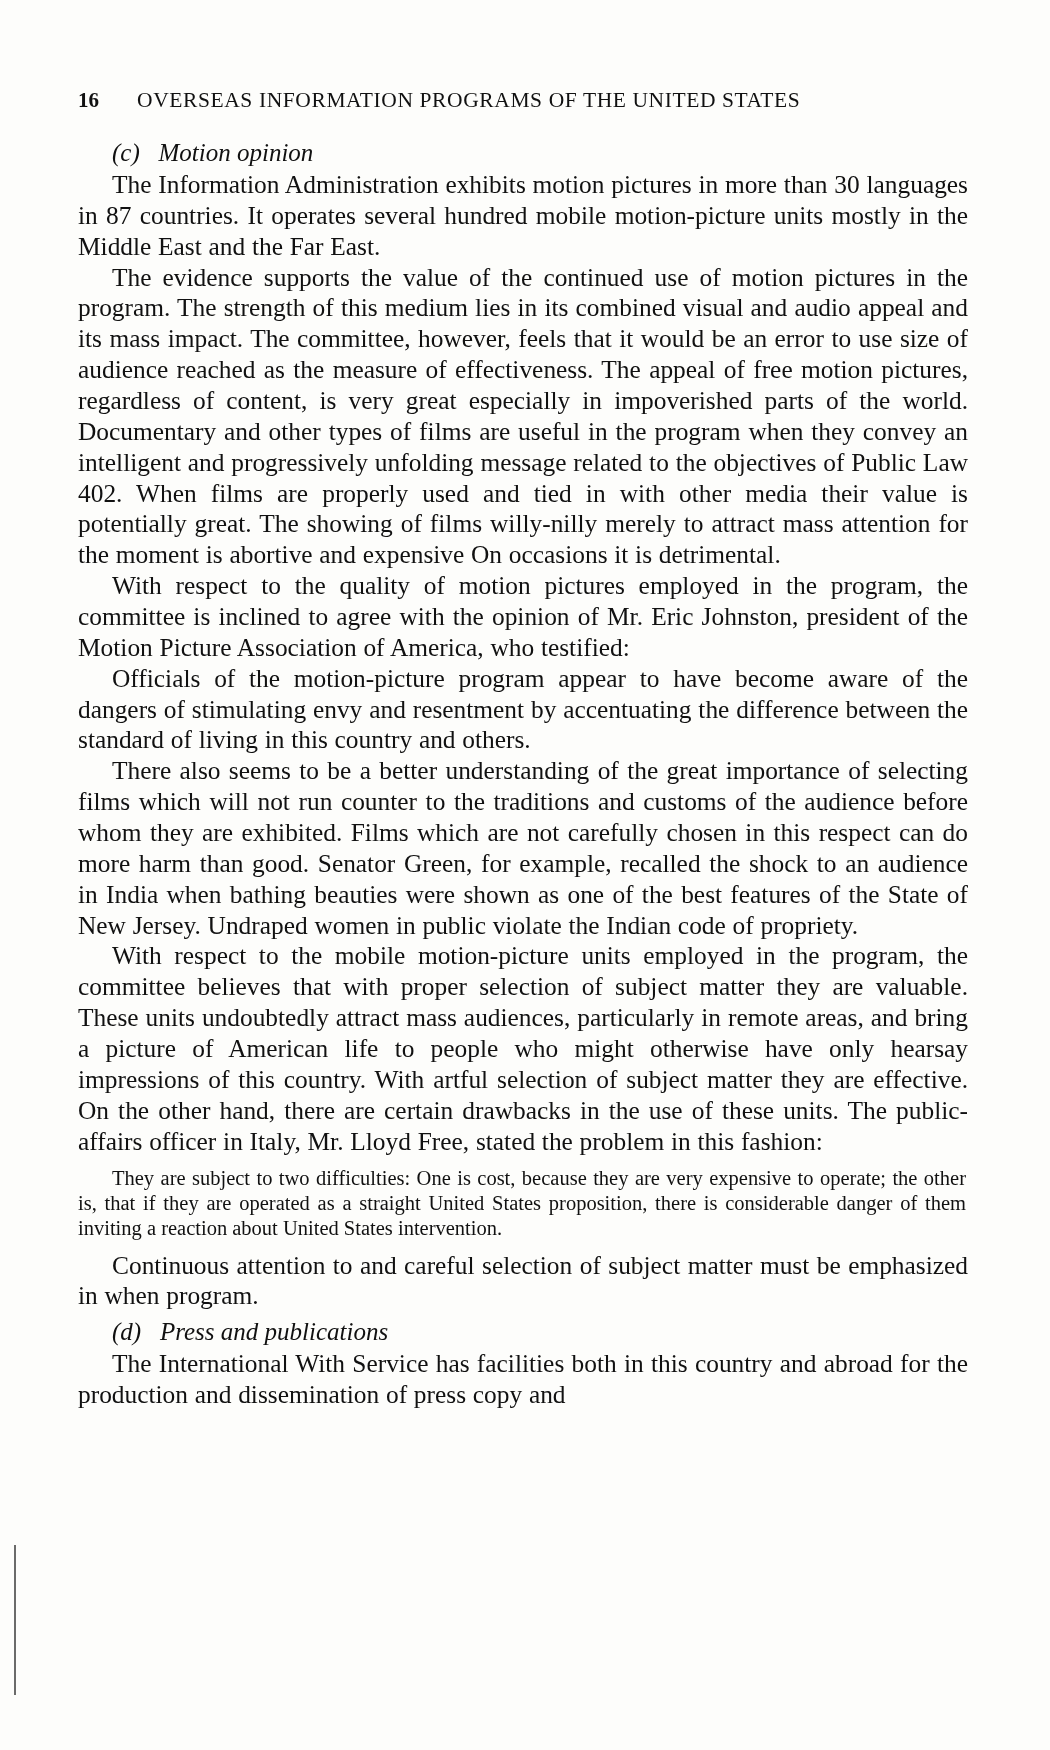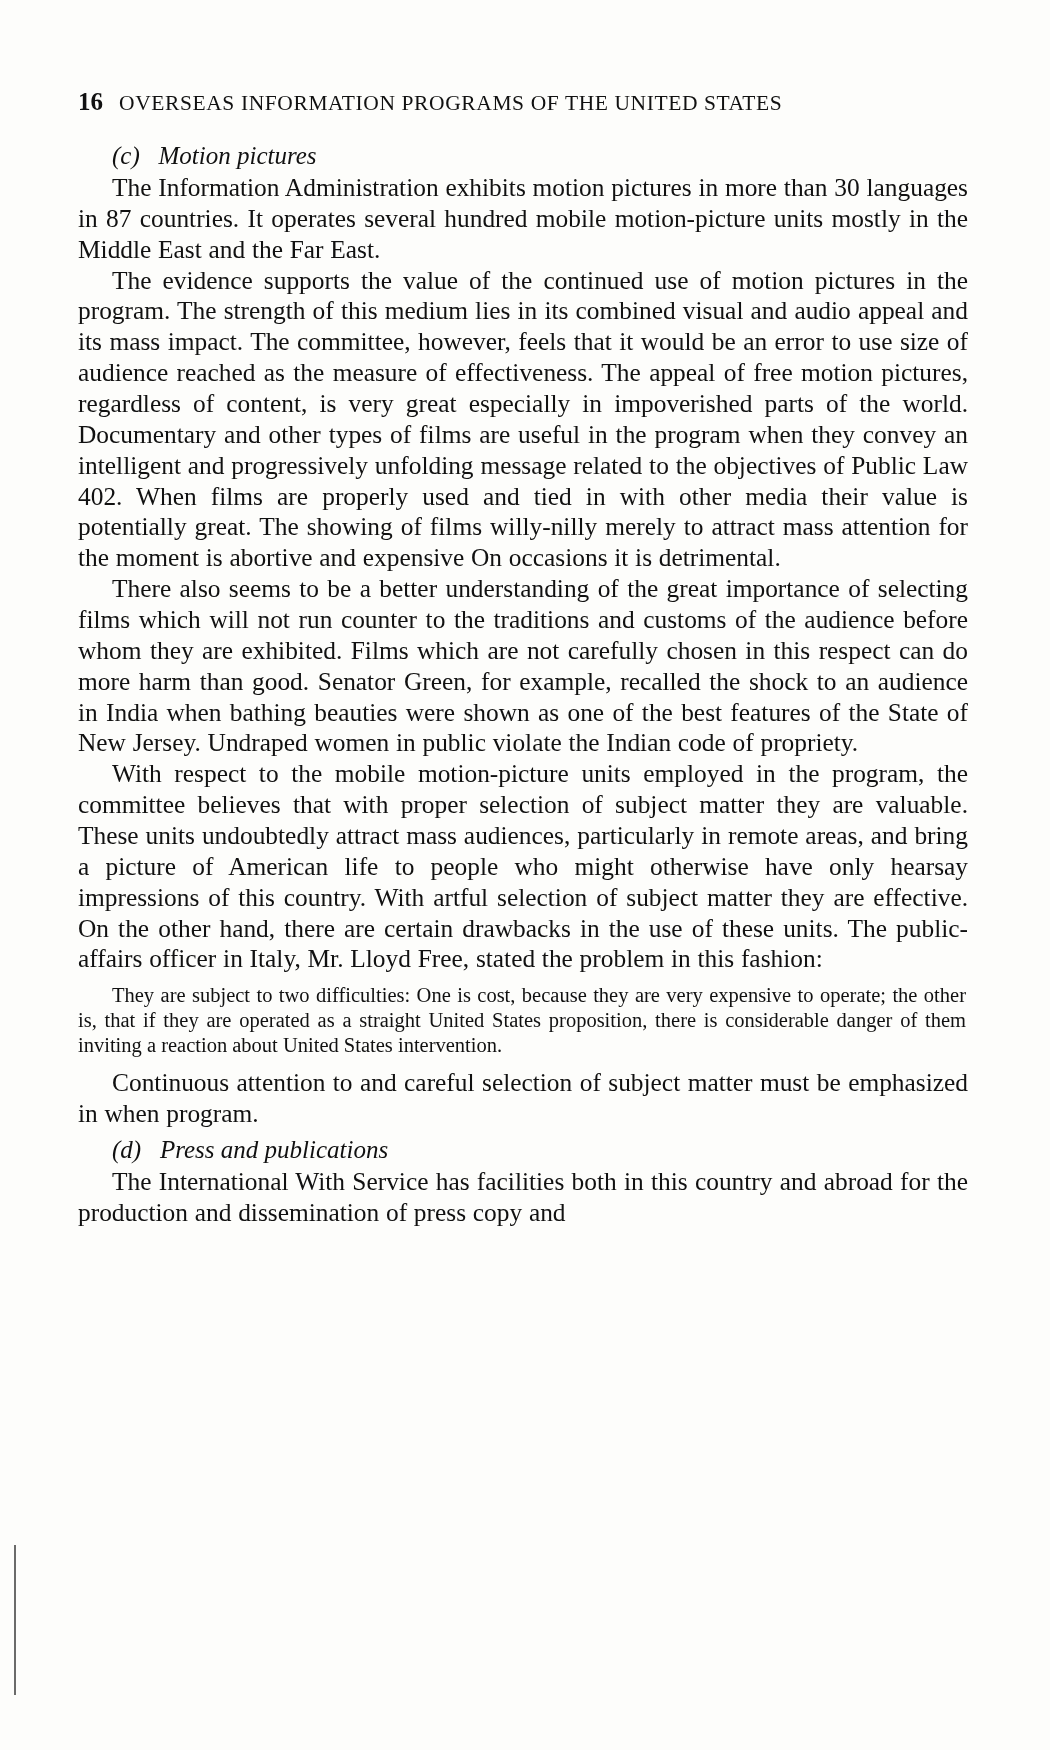--- a/index.html
+++ b/index.html
@@ -28,23 +28,23 @@
     top: 88px;
     width: 890px;
   }
   .header-line {
     display: flex;
     align-items: baseline;
     margin-bottom: 26px;
   }
   .page-number {
     font-family: "Liberation Serif", serif;
-    font-size: 25px;
+    font-size: 21px;
     font-weight: bold;
-    margin-right: 16px;
+    margin-right: 38px;
     letter-spacing: 0px;
   }
   .running-head {
     font-family: "Liberation Serif", serif;
     font-size: 21.5px;
     letter-spacing: 0.6px;
     font-variant: small-caps;
     text-transform: uppercase;
     text-align: right;
   }
@@ -97,27 +97,29 @@
   <div class="content">
 
     <div class="header-line">
       <span class="page-number">16</span>
       <span class="running-head">OVERSEAS INFORMATION PROGRAMS OF THE UNITED STATES</span>
     </div>
 
     <div class="subhead">
       <span class="lbl">(c)</span>
       <span>&nbsp;</span>
-      <span class="lbl">Motion pictures</span>
+      <span class="lbl">Motion opinion</span>
     </div>
 
     <p class="body first">The Information Administration exhibits motion pictures in more than 30 languages in 87 countries.   It operates several hundred mobile motion-picture units mostly in the Middle East and the Far East.</p>
     <p class="body">The evidence supports the value of the continued use of motion pictures in the program.   The strength of this medium lies in its combined visual and audio appeal and its mass impact.   The committee, however, feels that it would be an error to use size of audience reached as the measure of effectiveness.   The appeal of free motion pictures, regardless of content, is very great especially in impoverished parts of the world.   Documentary and other types of films are useful in the program when they convey an intelligent and progressively unfolding message related to the objectives of Public Law 402.   When films are properly used and tied in with other media their value is potentially great.   The showing of films willy-nilly merely to attract mass attention for the moment is abortive and expensive   On occasions it is detrimental.</p>
+    <p class="body">With respect to the quality of motion pictures employed in the program, the committee is inclined to agree with the opinion of Mr. Eric Johnston, president of the Motion Picture Association of America, who testified:</p>
 
 
+    <p class="body">Officials of the motion-picture program appear to have become aware of the dangers of stimulating envy and resentment by accentuating the difference between the standard of living in this country and others.</p>
     <p class="body">There also seems to be a better understanding of the great importance of selecting films which will not run counter to the traditions and customs of the audience before whom they are exhibited.   Films which are not carefully chosen in this respect can do more harm than good.   Senator Green, for example, recalled the shock to an audience in India when bathing beauties were shown as one of the best features of the State of New Jersey.   Undraped women in public violate the Indian code of propriety.</p>
     <p class="body">With respect to the mobile motion-picture units employed in the program, the committee believes that with proper selection of subject matter they are valuable.   These units undoubtedly attract mass audiences, particularly in remote areas, and bring a picture of American life to people who might otherwise have only hearsay impressions of this country.   With artful selection of subject matter they are effective.   On the other hand, there are certain drawbacks in the use of these units.   The public-affairs officer in Italy, Mr. Lloyd Free, stated the problem in this fashion:</p>
 
     <p class="quote noindent">They are subject to two difficulties: One is cost, because they are very expensive to operate; the other is, that if they are operated as a straight United States proposition, there is considerable danger of them inviting a reaction about United States intervention.</p>
 
     <p class="body">Continuous attention to and careful selection of subject matter must be emphasized in when program.</p>
 
     <div class="gap-sm"></div>
 
     <div class="subhead">

